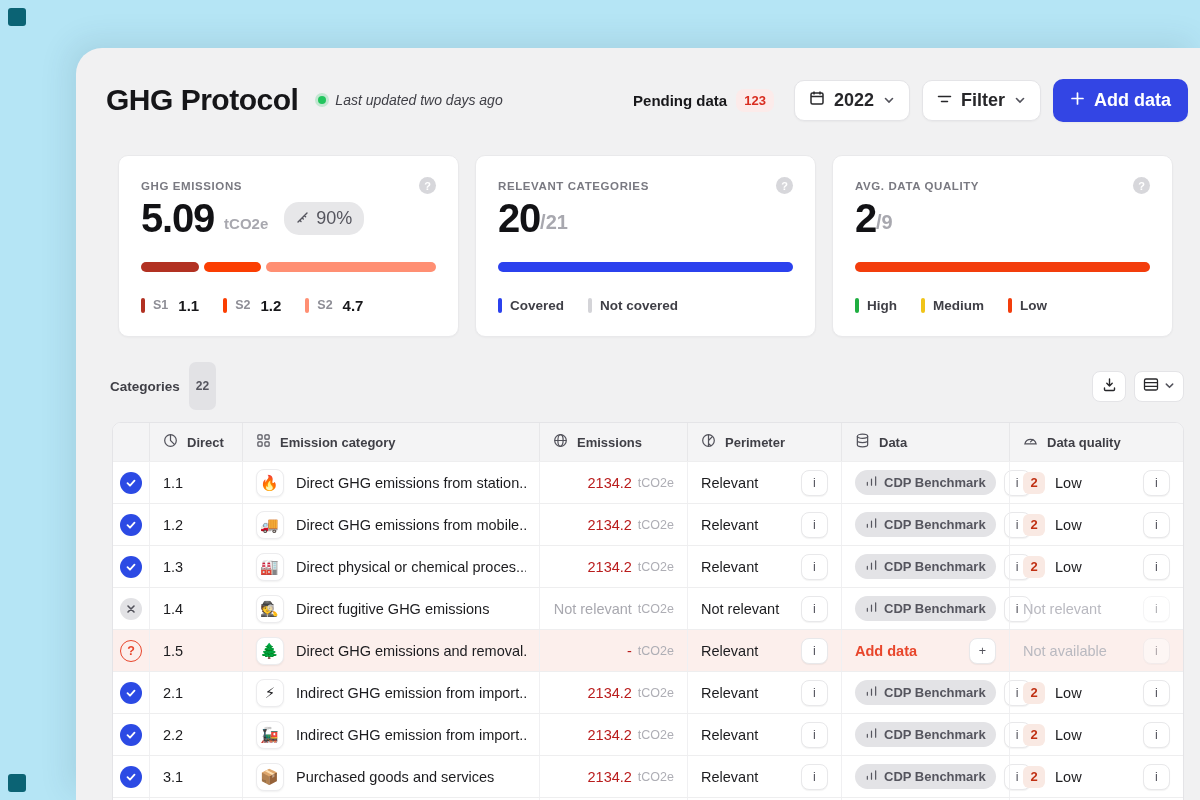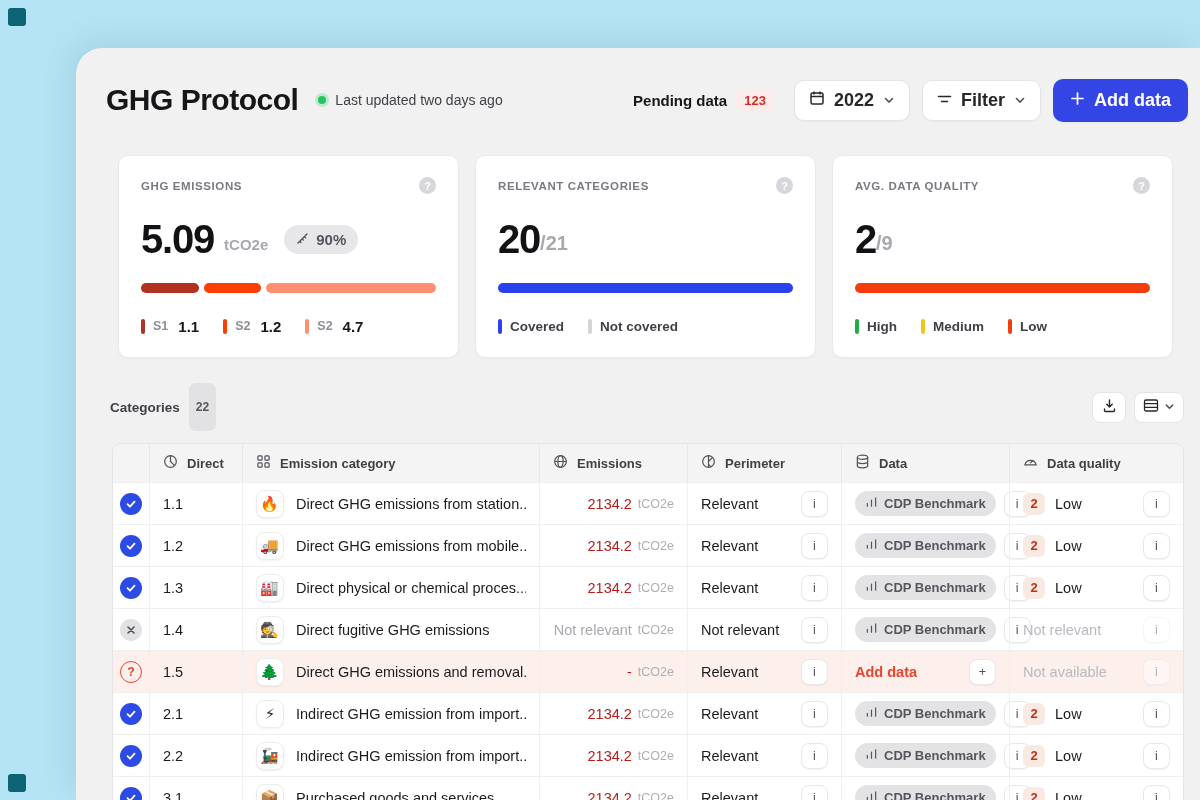--- a/index.html
+++ b/index.html
@@ -18,40 +18,40 @@
     position: absolute; left: 76px; top: 48px; width: 1124px; height: 752px;
     background: #f1f1f2; border-top-left-radius: 26px;
     box-shadow: -8px -8px 30px rgba(30,60,80,.10);
     overflow: hidden;
   }
 
   
   .page-header { display: flex; justify-content: space-between; align-items: center; padding: 30px 12px 0 30px; height: 74px; }
   .title-wrap { display: flex; align-items: center; gap: 20px; }
   .page-title { font-size: 30px; font-weight: 800; letter-spacing: -.5px; color: #161619; }
-  .updated { display: flex; align-items: center; gap: 9px; font-size: 14px; color: #3f3f46; }
+  .updated { display: flex; align-items: center; gap: 9px; font-size: 14px; color: #3f3f46; font-style: italic; }
   .green-dot { width: 8px; height: 8px; border-radius: 50%; background: #22c55e; box-shadow: 0 0 0 3px rgba(34,197,94,.22); }
   .controls { display: flex; align-items: center; gap: 12px; }
   .pending { display: flex; align-items: center; gap: 9px; font-size: 15px; font-weight: 600; color: #18181b; margin-right: 8px; }
   .badge-red { background: #fcebea; color: #d92d20; font-size: 13px; font-weight: 700; padding: 4px 8px; border-radius: 8px; }
   .btn { display: inline-flex; align-items: center; gap: 9px; background: #fff; border: 1px solid #e4e4e7; border-radius: 10px; padding: 0 14px; height: 41px; font-size: 18px; font-weight: 600; color: #27272a; cursor: pointer; font-family: inherit; box-shadow: 0 1px 2px rgba(0,0,0,.04); }
   .btn svg { flex: 0 0 auto; }
   .btn-primary { background: #3345e4; border: none; color: #fff; height: 43px; padding: 0 17px; font-weight: 600; }
 
   
   .cards { display: flex; gap: 16px; margin: 33px 27px 0 42px; }
   .card { flex: 1; background: #fff; border: 1px solid #e9e9eb; border-radius: 10px; padding: 21px 22px 22px; box-shadow: 0 1px 2px rgba(0,0,0,.03); }
   .card-head { display: flex; justify-content: space-between; align-items: center; }
   .card-label { font-size: 11.5px; font-weight: 700; letter-spacing: .6px; color: #797981; }
   .help { width: 17px; height: 17px; border-radius: 50%; background: #d7d7db; color: #fff; font-size: 11px; font-weight: 700; display: flex; align-items: center; justify-content: center; cursor: pointer; }
-  .value-row { display: flex; align-items: center; margin-top: 22px; height: 46px; }
+  .value-row { display: flex; align-items: center; margin-top: 1px; height: 46px; }
   .big { font-size: 40px; font-weight: 800; letter-spacing: -1.2px; color: #121215; }
   .unit-txt { font-size: 15px; font-weight: 600; color: #a8a8af; margin-left: 10px; margin-top: 10px; }
   .denom { font-size: 20px; font-weight: 700; color: #a8a8af; margin-top: 8px; }
-  .measure-badge { margin-left: 16px; display: inline-flex; align-items: flex-end; gap: 7px; background: #e7e7e9; border-radius: 15px; padding: 6px 12px; font-size: 15px; font-weight: 700; color: #55555e; }
+  .measure-badge { margin-left: 16px; display: inline-flex; align-items: flex-end; gap: 7px; background: #e7e7e9; border-radius: 15px; padding: 6px 12px; font-size: 18px; font-weight: 400; color: #55555e; }
   .bar { display: flex; gap: 5px; height: 10px; margin-top: 21px; }
   .bar-seg { border-radius: 5px; height: 10px; }
   .seg-0 { background: #b23122; flex: 0 0 19.5%; }
   .seg-1 { background: #fb3e02; flex: 0 0 19.5%; }
   .seg-2 { background: #ff8f73; flex: 1; }
   .bar-full { height: 10px; border-radius: 5px; margin-top: 21px; }
   .bar-blue { background: #2b41ee; }
   .bar-orange { background: #f33d0c; }
   .legend { display: flex; align-items: center; gap: 24px; margin-top: 24px; height: 18px; }
   .legend-item { display: flex; align-items: center; gap: 8px; }

